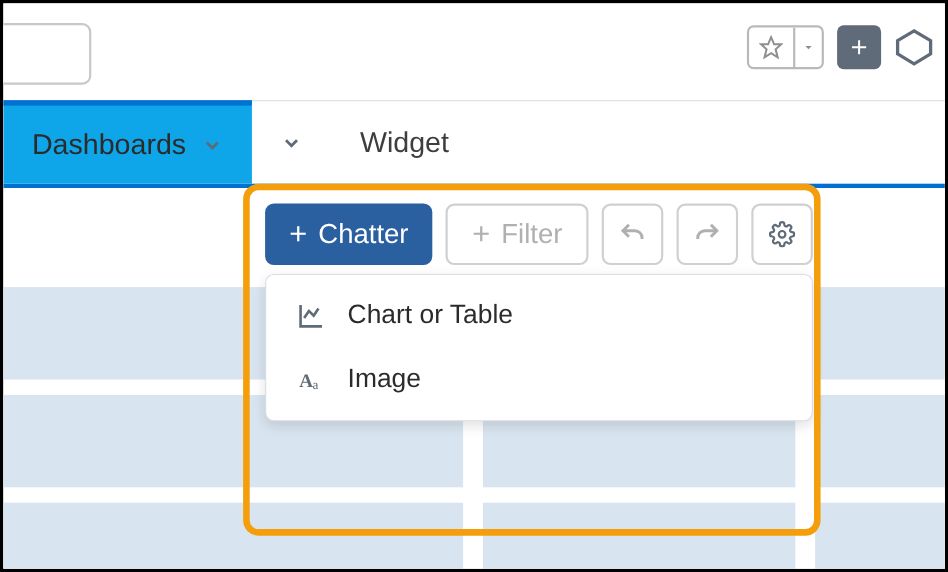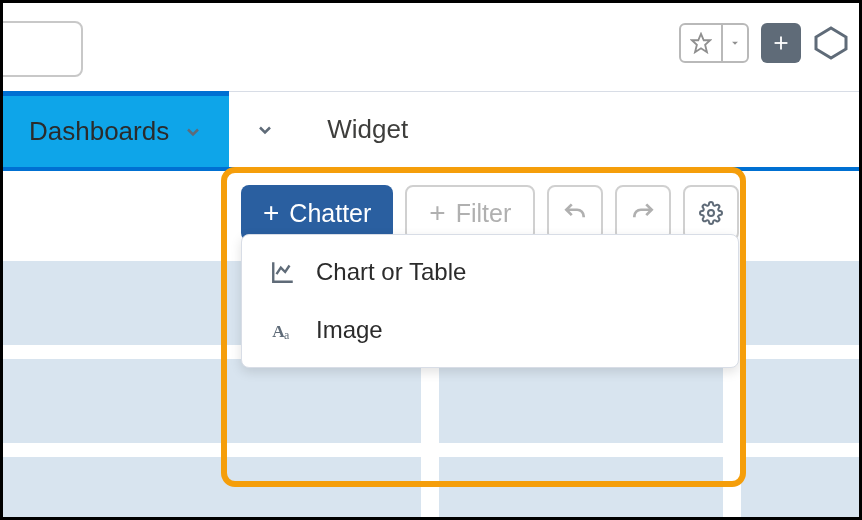--- a/index.html
+++ b/index.html
@@ -161,21 +161,21 @@
     background:#fff;
     border:2px solid #d0d0d0;
     color:#888;
   }
   .plus-glyph { font-size: 28px; font-weight: 300; line-height:1; }
 
   
   .menu {
     position: absolute;
     left: 238px;
-    top: 63px;
+    top: 78px;
     width: 498px;
     background: #fff;
     border: 1px solid #d8dde6;
     border-radius: 8px;
     box-shadow: 0 4px 12px rgba(0,0,0,0.12);
     padding: 8px 0;
   }
   .menu-item {
     display:flex;
     align-items:center;

